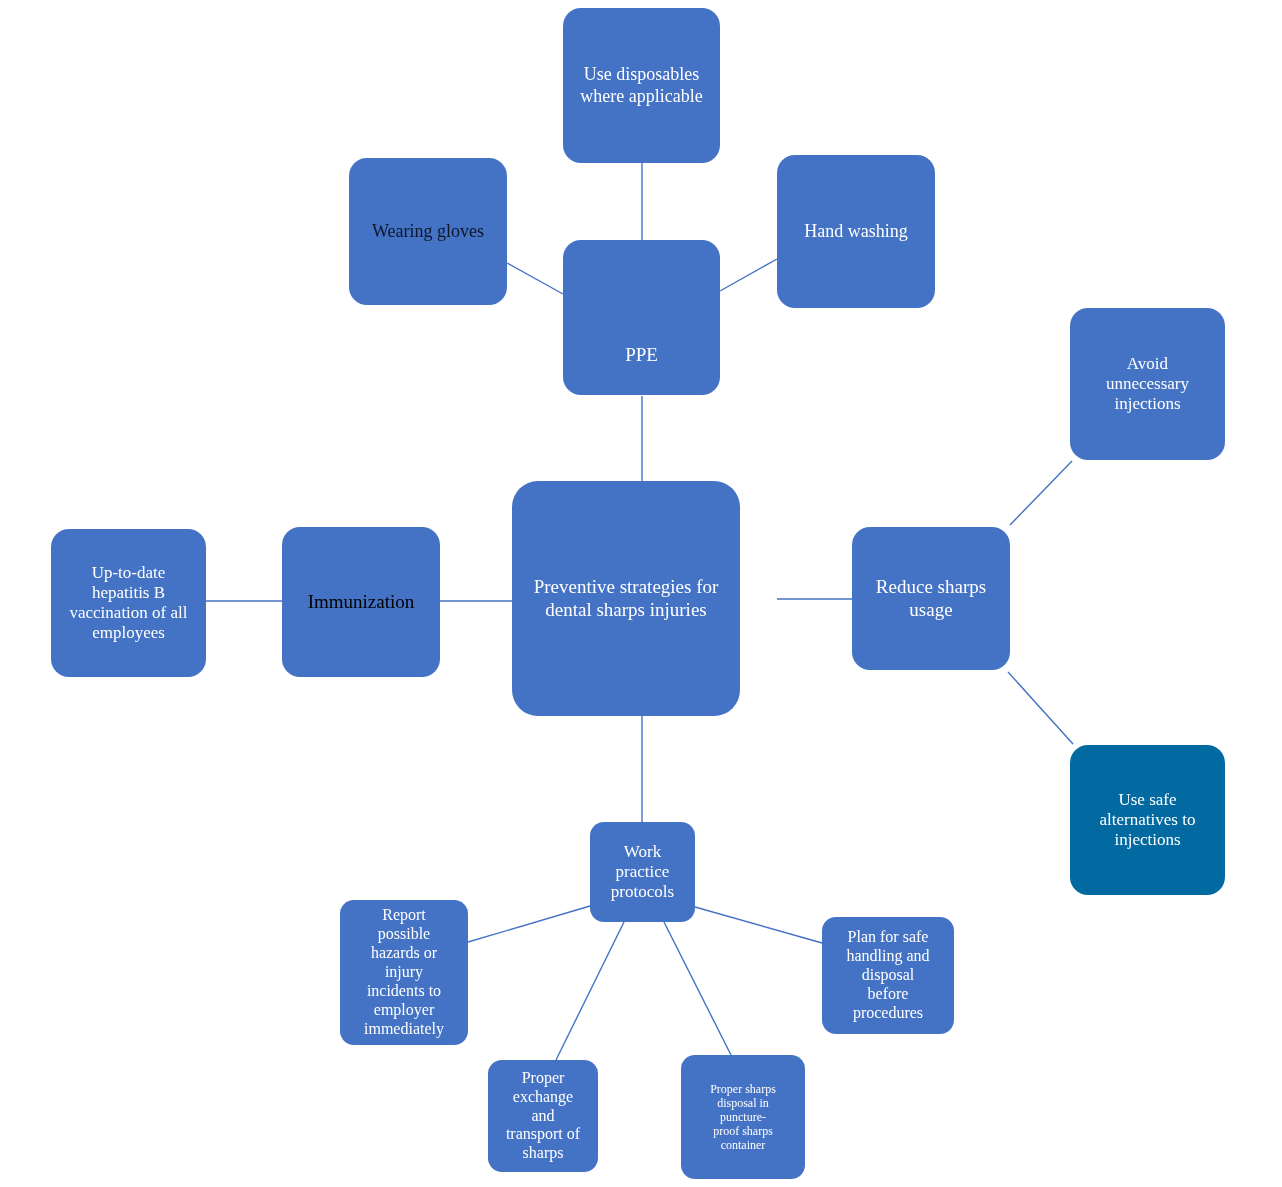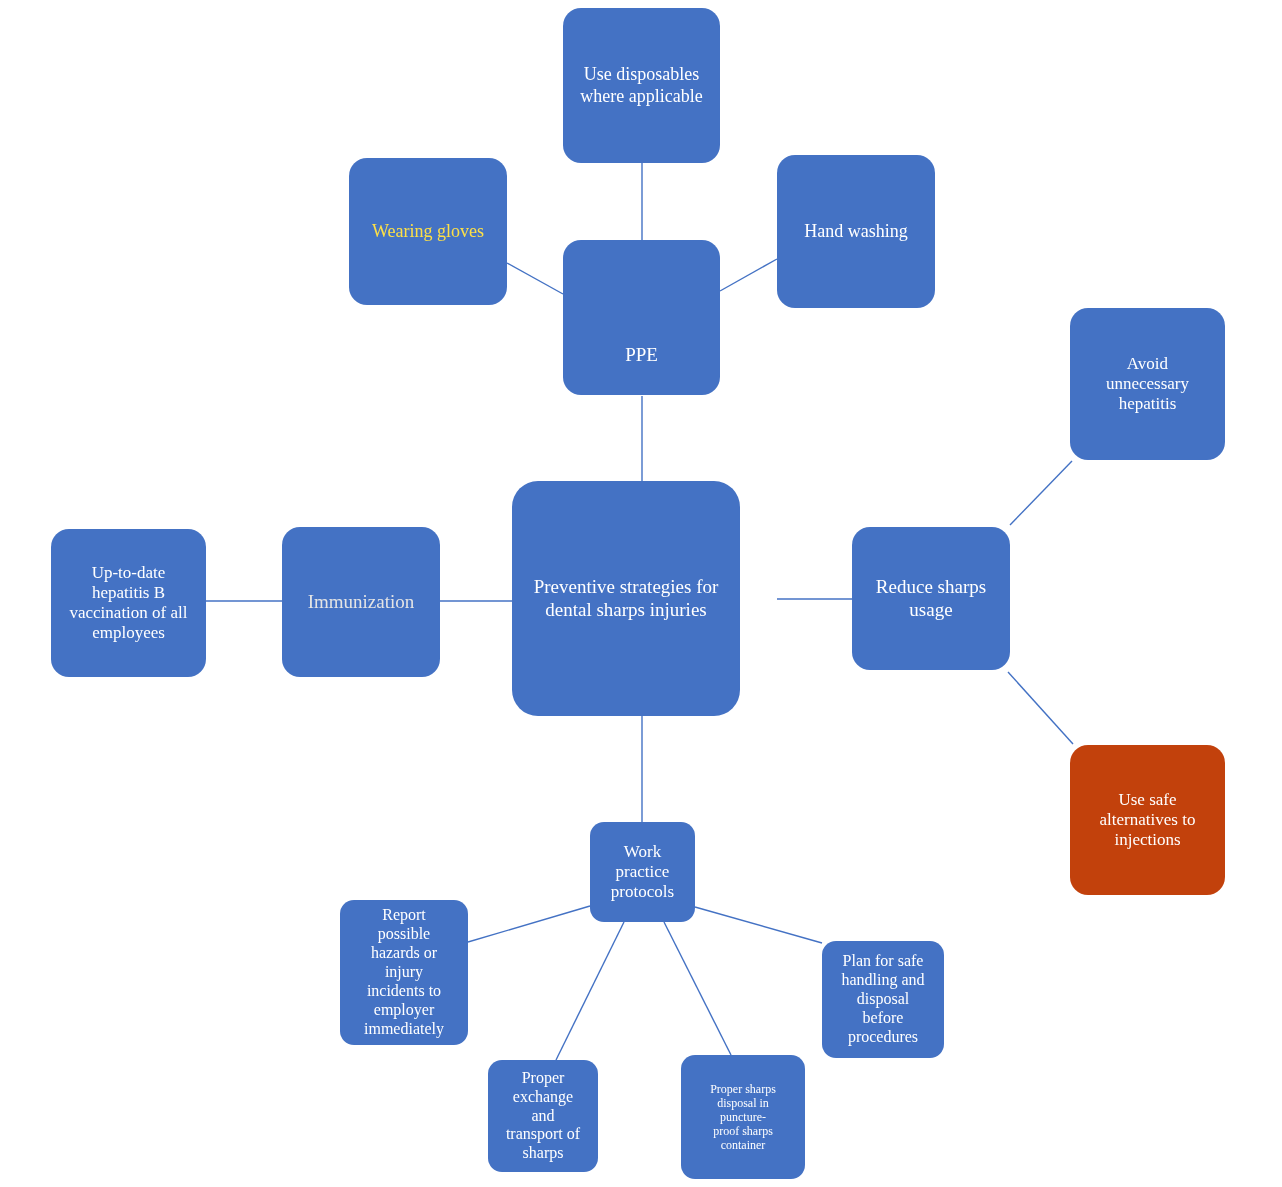--- a/index.html
+++ b/index.html
@@ -69,48 +69,48 @@
       <line x1="1008" y1="672" x2="1073" y2="744" stroke="#4472C4" stroke-width="1.4" shape-rendering="geometricPrecision"></line>
       <line x1="590" y1="906" x2="468" y2="942" stroke="#4472C4" stroke-width="1.4" shape-rendering="geometricPrecision"></line>
       <line x1="695" y1="907" x2="822" y2="943" stroke="#4472C4" stroke-width="1.4" shape-rendering="geometricPrecision"></line>
       <line x1="624" y1="922" x2="556" y2="1060" stroke="#4472C4" stroke-width="1.4" shape-rendering="geometricPrecision"></line>
       <line x1="664" y1="922" x2="731" y2="1055" stroke="#4472C4" stroke-width="1.4" shape-rendering="geometricPrecision"></line>
     </svg>
   <div id="nodes-layer">
       <div class="node center" style="left: 512px; top: 481px; width: 228px; height: 235px; background: rgb(68, 114, 196); color: rgb(255, 255, 255); font-size: 19px;"><span class="node-label">Preventive strategies for
 dental sharps injuries</span></div>
       <div class="node" style="left: 563px; top: 240px; width: 157px; height: 155px; background: rgb(68, 114, 196); color: rgb(255, 255, 255); font-size: 19px; padding-top: 80px;"><span class="node-label">PPE</span></div>
-      <div class="node" style="left: 282px; top: 527px; width: 158px; height: 150px; background: rgb(68, 114, 196); color: #e5e5e5; font-size: 19px; align-items: center;"><span class="node-label">Immunization</span></div>
+      <div class="node" style="left: 282px; top: 527px; width: 158px; height: 150px; background: rgb(68, 114, 196); color: #000000; font-size: 19px; align-items: center;"><span class="node-label">Immunization</span></div>
       <div class="node" style="left: 852px; top: 527px; width: 158px; height: 143px; background: rgb(68, 114, 196); color: rgb(255, 255, 255); font-size: 19px;"><span class="node-label">Reduce sharps
 usage</span></div>
       <div class="node small-radius" style="left: 590px; top: 822px; width: 105px; height: 100px; background: rgb(68, 114, 196); color: rgb(255, 255, 255); font-size: 17px;"><span class="node-label">Work
 practice
 protocols</span></div>
       <div class="node" style="left: 563px; top: 8px; width: 157px; height: 155px; background: rgb(68, 114, 196); color: rgb(255, 255, 255); font-size: 18px; font-family: Liberation Serif, serif;"><span class="node-label">Use disposables
 where applicable</span></div>
-      <div class="node" style="left: 349px; top: 158px; width: 158px; height: 147px; background: rgb(68, 114, 196); color: #fde047; font-size: 18px;"><span class="node-label">Wearing gloves</span></div>
+      <div class="node" style="left: 349px; top: 158px; width: 158px; height: 147px; background: rgb(68, 114, 196); color: #0f172a; font-size: 18px;"><span class="node-label">Wearing gloves</span></div>
       <div class="node" style="left: 777px; top: 155px; width: 158px; height: 153px; background: rgb(68, 114, 196); color: rgb(255, 255, 255); font-size: 18px;"><span class="node-label">Hand washing</span></div>
       <div class="node" style="left: 51px; top: 529px; width: 155px; height: 148px; background: rgb(68, 114, 196); color: rgb(255, 255, 255); font-size: 17px;"><span class="node-label">Up-to-date
 hepatitis B
 vaccination of all
 employees</span></div>
       <div class="node" style="left: 1070px; top: 308px; width: 155px; height: 152px; background: rgb(68, 114, 196); color: rgb(255, 255, 255); font-size: 17px;"><span class="node-label">Avoid
 unnecessary
-hepatitis</span></div>
-      <div class="node" style="left: 1070px; top: 745px; width: 155px; height: 150px; background: #c2410c; color: rgb(255, 255, 255); font-size: 17px;"><span class="node-label">Use safe
+injections</span></div>
+      <div class="node" style="left: 1070px; top: 745px; width: 155px; height: 150px; background: #0369a1; color: rgb(255, 255, 255); font-size: 17px;"><span class="node-label">Use safe
 alternatives to
 injections</span></div>
       <div class="node small-radius" style="left: 340px; top: 900px; width: 128px; height: 145px; background: rgb(68, 114, 196); color: rgb(255, 255, 255); font-size: 16px;"><span class="node-label">Report
 possible
 hazards or
 injury
 incidents to
 employer
 immediately</span></div>
-      <div class="node small-radius" style="left: 822px; top: 917px; width: 122px; height: 117px; background: rgb(68, 114, 196); color: rgb(255, 255, 255); font-size: 16px; margin-top: 24px;"><span class="node-label">Plan for safe
+      <div class="node small-radius" style="left: 822px; top: 917px; width: 132px; height: 117px; background: rgb(68, 114, 196); color: rgb(255, 255, 255); font-size: 16px;"><span class="node-label">Plan for safe
 handling and
 disposal
 before
 procedures</span></div>
       <div class="node small-radius" style="left: 488px; top: 1060px; width: 110px; height: 112px; background: rgb(68, 114, 196); color: rgb(255, 255, 255); font-size: 16px;"><span class="node-label">Proper
 exchange
 and
 transport of
 sharps</span></div>
       <div class="node small-radius" style="left: 681px; top: 1055px; width: 124px; height: 124px; background: rgb(68, 114, 196); color: rgb(255, 255, 255); font-size: 12px;"><span class="node-label">Proper sharps

